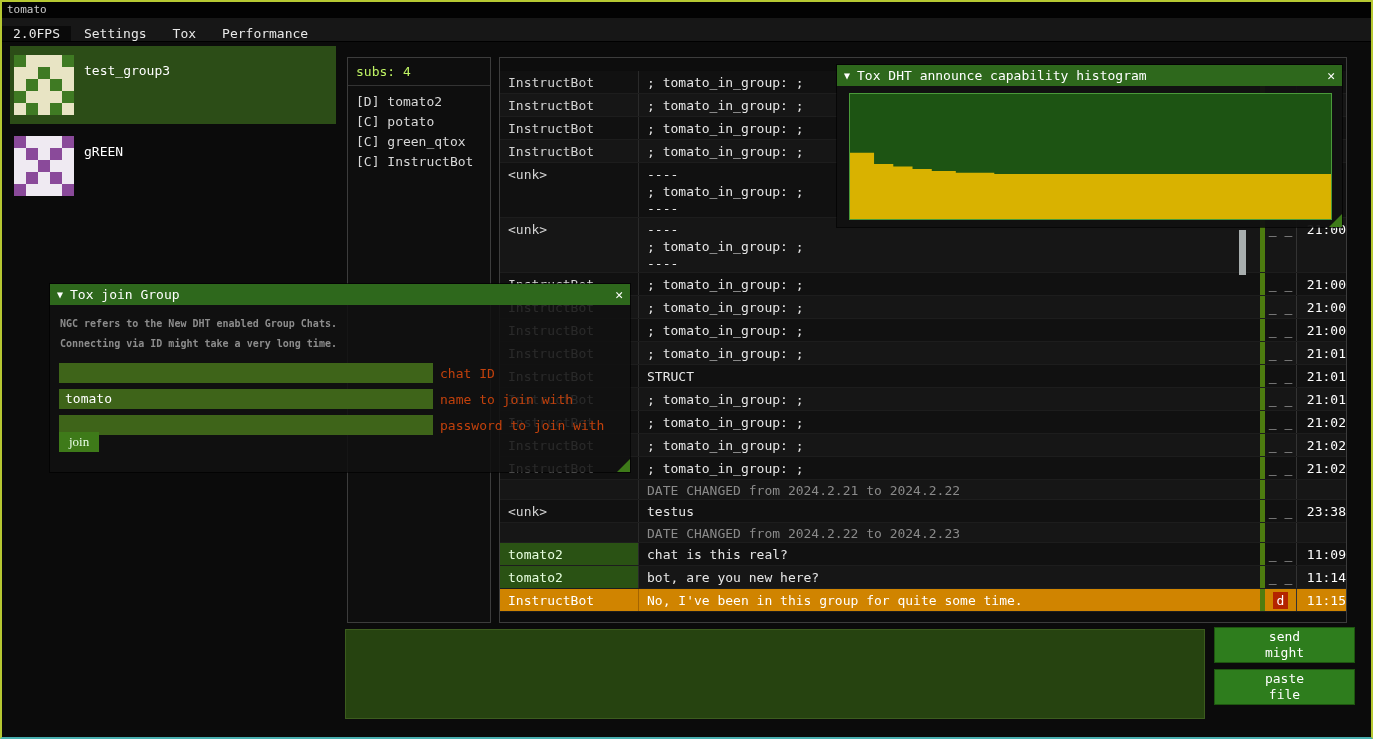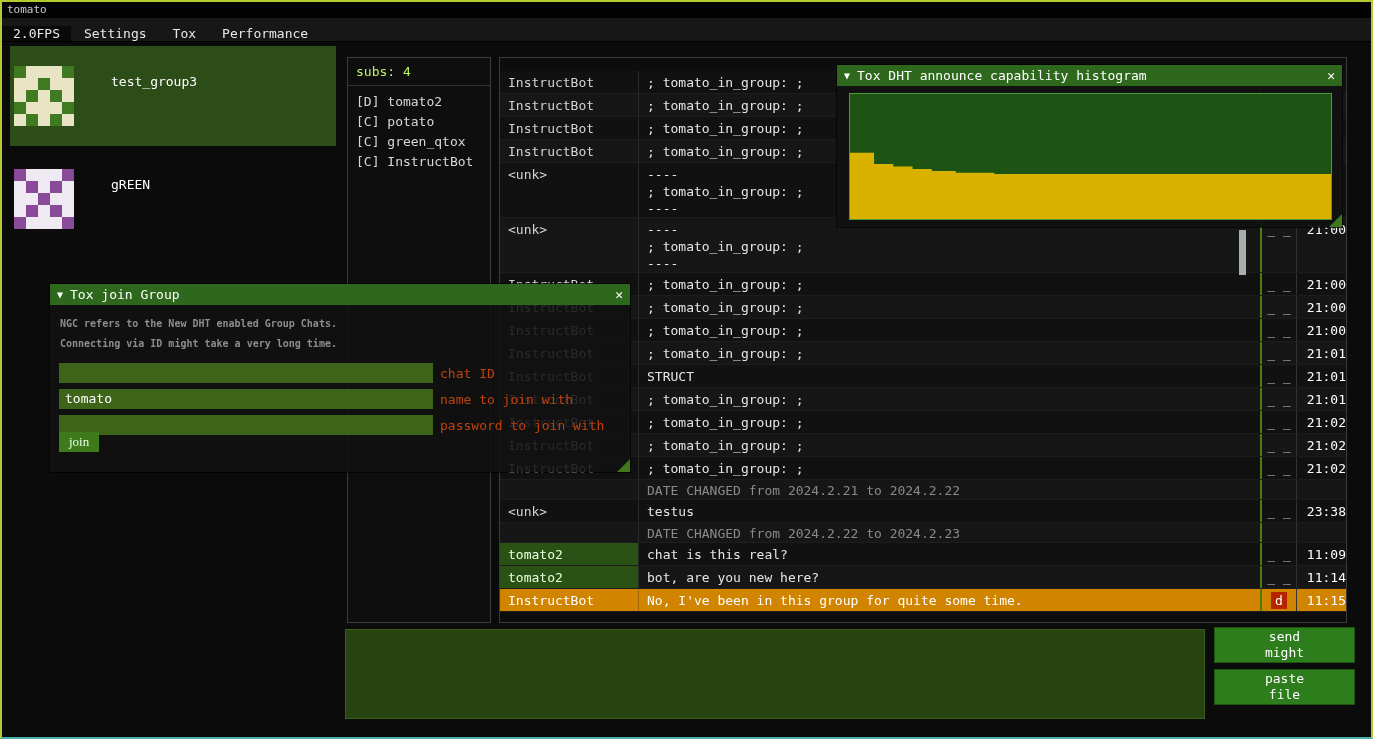--- a/index.html
+++ b/index.html
@@ -9,41 +9,41 @@
 
   .titlebar{position:absolute;left:0;top:0;width:100%;height:16px;background:#030303;
             font-size:11px;line-height:15px;padding:0 5px;box-sizing:border-box;color:#ccc;}
   .menubar{position:absolute;left:0;top:16px;width:100%;height:24px;background:#171717;
            display:flex;align-items:flex-end;font-size:13px;border-bottom:1px solid #000;box-sizing:border-box;}
   .fps{background:#0a0a0a;display:flex;align-items:center;padding:0 11px;color:#e8e8e8;}
   .menu-items{display:flex;}
   .menu-item{padding:0 13px;display:flex;align-items:center;color:#e8e8e8;}
 
   .groups{position:absolute;left:8px;top:44px;width:326px;}
-  .group-item{display:flex;align-items:flex-start;padding:20px 4px;margin-bottom:3px;gap:27px;}
+  .group-item{display:flex;align-items:flex-start;padding:9px 4px;margin-bottom:3px;}
   .group-item.selected{background:#2c4d17;}
   .avatar svg{display:block;}
   .group-name{margin:8px 0 0 10px;font-size:13px;color:#fff;}
 
   .subs-panel{position:absolute;left:345px;top:55px;width:144px;height:566px;
               border:1px solid #3c3c3c;background:#0e0e0e;box-sizing:border-box;}
   .subs-header{padding:6px 8px;border-bottom:1px solid #333;font-size:13px;color:#bef264;}
   .subs-list{padding:6px 0 0 8px;font-size:13px;line-height:20px;color:#d8d8d8;}
 
   .chat-panel{position:absolute;left:497px;top:55px;width:848px;height:566px;
               border:1px solid #3c3c3c;background:#0d0d0d;box-sizing:border-box;overflow:hidden;}
   .debug-tab{position:absolute;left:4px;top:1px;font-size:19px;color:#e8e8e8;margin-top:17px;}
   .chat-rows{position:absolute;left:0;top:13px;width:100%;}
   .chat-row{display:flex;border-bottom:1px solid #1d1d1d;font-size:13px;box-sizing:border-box;overflow:hidden;}
   .row-even{background:#111;}
   .row-odd{background:#161616;}
   .cell{box-sizing:border-box;overflow:hidden;line-height:17px;}
   .sender{width:139px;padding:3px 0 0 8px;border-right:1px solid #2a2a2a;flex:none;color:#d2d2d2;}
   .msg{flex:1;padding:3px 0 0 8px;white-space:pre-line;color:#e6e6e6;}
-  .flags{width:36px;flex:none;border-left:2px solid #4d7c0f;padding-top:3px;text-align:center;color:#c8c8c8;}
+  .flags{width:36px;flex:none;border-left:5px solid #4d7c0f;padding-top:3px;text-align:center;color:#c8c8c8;}
   .time{width:50px;flex:none;border-left:1px solid #333;padding:3px 0 0 5px;color:#fff;text-align:right;}
   .chat-row.date .cell{padding-top:2px;}
   .chat-row.date .msg{color:#8a8a8a;}
   .chat-row.self .sender{background:#2a5214;color:#e8ffe0;}
   .chat-row.highlight{background:#d08400;}
   .chat-row.highlight .cell{color:#fff;}
   .chat-row.highlight .sender{border-right-color:#a56400;}
   .flag-d{background:#b42400;color:#fff;padding:0 4px;display:inline-block;}
   .scroll-thumb{position:absolute;left:739px;top:172px;width:7px;height:45px;background:#a8aeae;}
 

